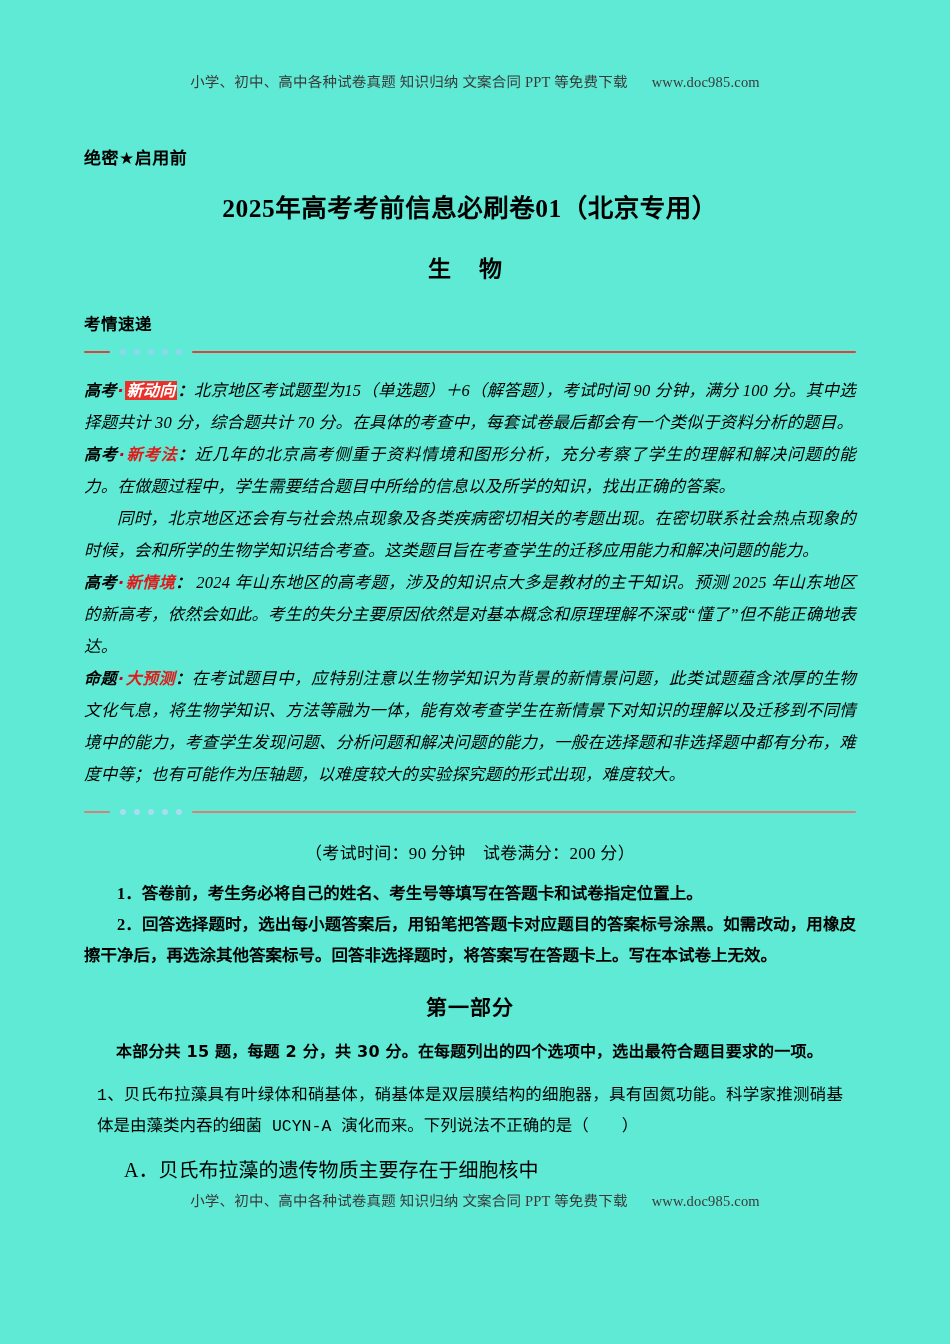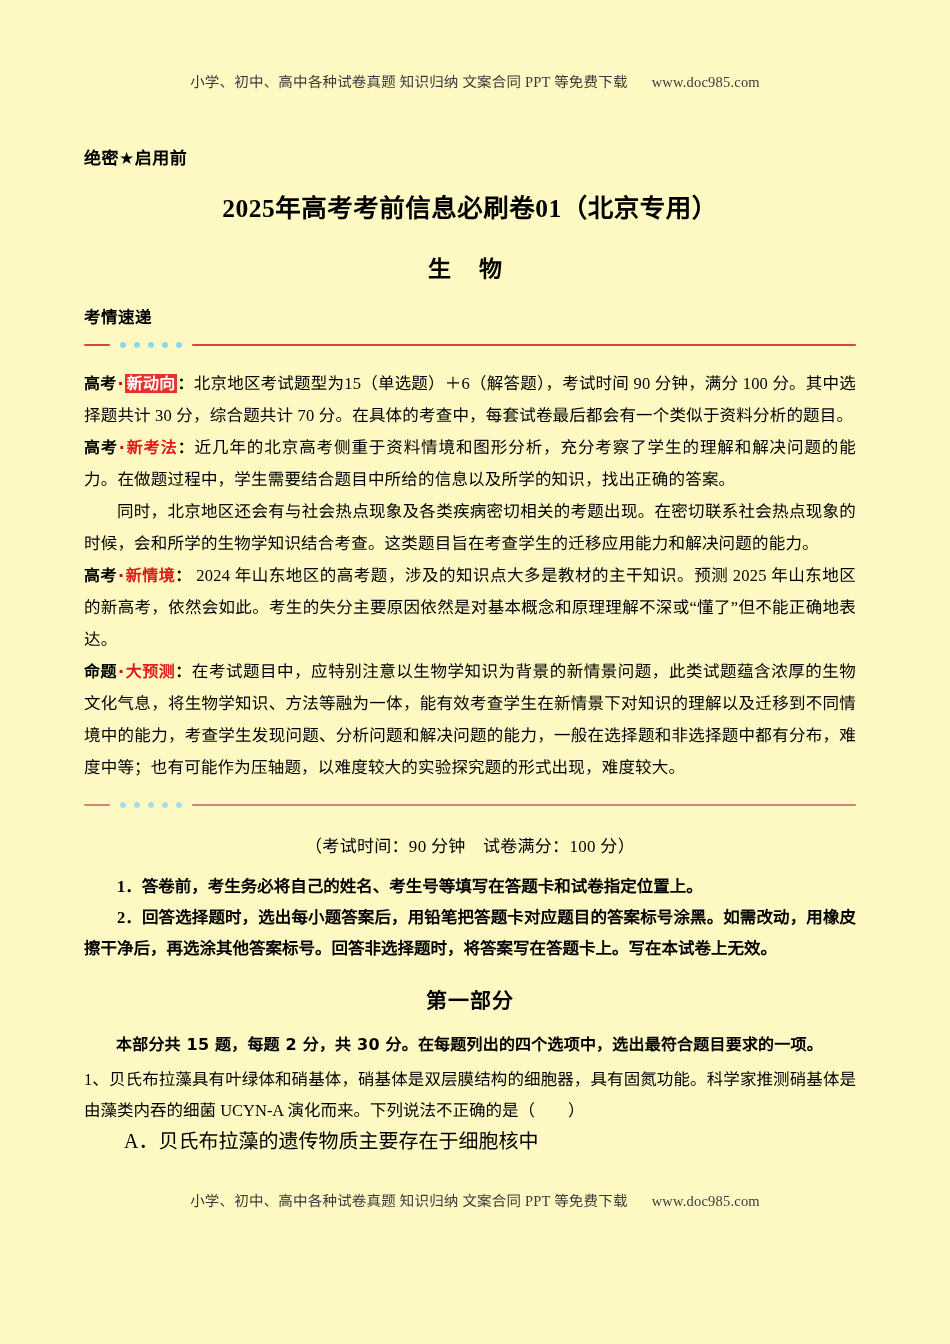--- a/index.html
+++ b/index.html
@@ -10,21 +10,21 @@
   }
   body {
     font-family: "Liberation Serif", "DejaVu Serif", serif;
     color: #000000;
   }
   .page {
     position: relative;
     width: 950px;
     height: 1344px;
     margin: 0 auto;
-    background: #fef9c3;
+    background: #5eead4;
     box-sizing: border-box;
     overflow: hidden;
   }
 
   
   .running-head,
   .running-foot {
     position: absolute;
     left: 0;
     width: 950px;
@@ -64,21 +64,21 @@
     font-size: 25.5px;
     letter-spacing: 0.5px;
     margin: 0 0 26px 0;
   }
   .subject-title {
     text-align: center;
     font-family: "DejaVu Sans", "Liberation Sans", sans-serif;
     font-weight: bold;
     font-size: 23px;
     letter-spacing: 10px;
-    margin: 0 0 20px 0;
+    margin: 0 0 27px 0;
   }
 
   .section-head {
     font-family: Liberation Sans, sans-serif;
     font-weight: bold;
     font-size: 16.5px;
     letter-spacing: 0.5px;
     margin: 0 0 10px 0;
   }
 
@@ -124,20 +124,21 @@
 
   
   .para {
     font-family: "Liberation Serif", "DejaVu Serif", serif;
     font-size: 16.5px;
     line-height: 32px;
     text-align: justify;
     text-justify: inter-ideograph;
     margin: 0;
     letter-spacing: 0.2px;
+    font-style: italic;
   }
   .para.indent { text-indent: 2em; }
 
   .tag {
     font-family: "DejaVu Sans", "Liberation Sans", sans-serif;
     font-weight: bold;
     font-size: 16px;
   }
   .tag .blk { color: #000000; }
   .tag .dot-sep { color: #d0021b; margin: 0 1px; }
@@ -184,26 +185,26 @@
   .part-desc {
     font-family: "DejaVu Sans", "Liberation Sans", sans-serif;
     font-weight: bold;
     font-size: 16px;
     line-height: 30px;
     text-indent: 2em;
     margin: 0 0 4px 0;
     letter-spacing: 0.2px;
   }
   .question {
-    font-family: Liberation Serif, serif;
+    font-family: Liberation Mono, monospace;
     font-size: 16.5px;
     line-height: 31px;
     text-align: justify;
     text-justify: inter-ideograph;
-    margin: 0;
+    margin: 13px;
   }
   .option {
     font-family: "Liberation Serif", "DejaVu Serif", serif;
     font-size: 20px;
     line-height: 31px;
     text-indent: 2em;
     margin: 0;
   }
 </style>
 </head>
@@ -251,21 +252,21 @@
       <span class="dots">
         <span class="dot"></span>
         <span class="dot"></span>
         <span class="dot"></span>
         <span class="dot"></span>
         <span class="dot"></span>
       </span>
       <span class="seg-long"></span>
     </div>
 
-    <div class="exam-info">（考试时间：90 分钟　试卷满分：100 分）</div>
+    <div class="exam-info">（考试时间：90 分钟　试卷满分：200 分）</div>
 
     <p class="notice-item">1．答卷前，考生务必将自己的姓名、考生号等填写在答题卡和试卷指定位置上。</p>
     <p class="notice-item">2．回答选择题时，选出每小题答案后，用铅笔把答题卡对应题目的答案标号涂黑。如需改动，用橡皮擦干净后，再选涂其他答案标号。回答非选择题时，将答案写在答题卡上。写在本试卷上无效。</p>
 
     <div class="part-title">第一部分</div>
     <p class="part-desc">本部分共 15 题，每题 2 分，共 30 分。在每题列出的四个选项中，选出最符合题目要求的一项。</p>
 
     <p class="question">1、贝氏布拉藻具有叶绿体和硝基体，硝基体是双层膜结构的细胞器，具有固氮功能。科学家推测硝基体是由藻类内吞的细菌 UCYN-A 演化而来。下列说法不正确的是（　　）</p>
     <p class="option">A．贝氏布拉藻的遗传物质主要存在于细胞核中</p>
 

